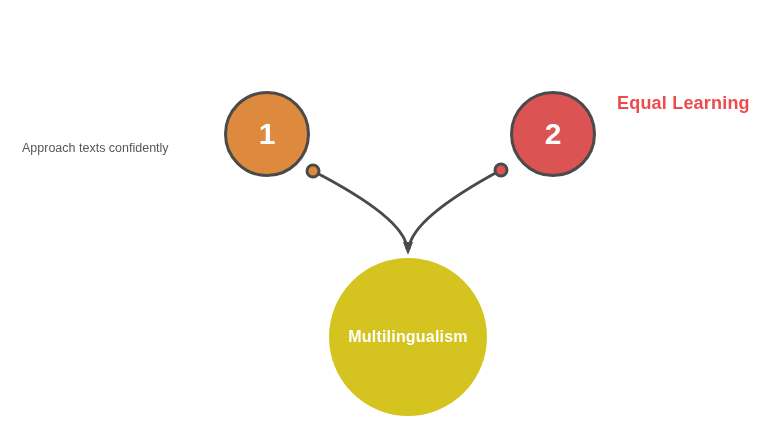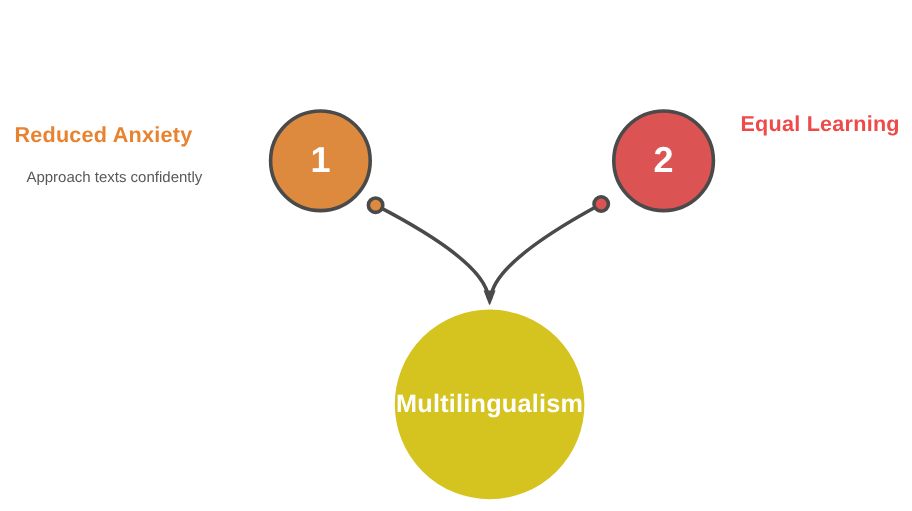--- a/index.html
+++ b/index.html
@@ -60,21 +60,21 @@
     width: 166px;
     height: 166px;
     border-radius: 50%;
     border: 4px solid #ffffff;
     display: flex;
     align-items: center;
     justify-content: center;
   }
   .center-circle .center-label {
     color: #ffffff;
-    font-size: 21px;
+    font-size: 16px;
     font-weight: 700;
     letter-spacing: 0.2px;
   }
 
   .side-label { position: absolute; }
   .side-heading {
     font-size: 18px;
     font-weight: 700;
     line-height: 22px;
     letter-spacing: 0.2px;
@@ -108,20 +108,19 @@
   </div>
 
   <div class="node-circle node2" style="background: rgb(220, 83, 83);">
     <span class="node-number">2</span>
   </div>
 
   <div class="center-circle" style="background: rgb(213, 196, 31);">
     <span class="center-label" style="color: rgb(255, 255, 255);">Multilingualism</span>
   </div>
 
-  <div class="side-label side-heading label-left-heading" style="color: rgb(232, 130, 47);">Reduced Anxiety</div>
 
   <div class="side-label side-desc label-left-desc" style="color: rgb(87, 88, 90);">Approach texts confidently</div>
 
   <div class="side-label side-heading label-right-heading" style="color: rgb(238, 74, 74);">Equal Learning</div>
 
 
 </div>
 
 </body></html>

